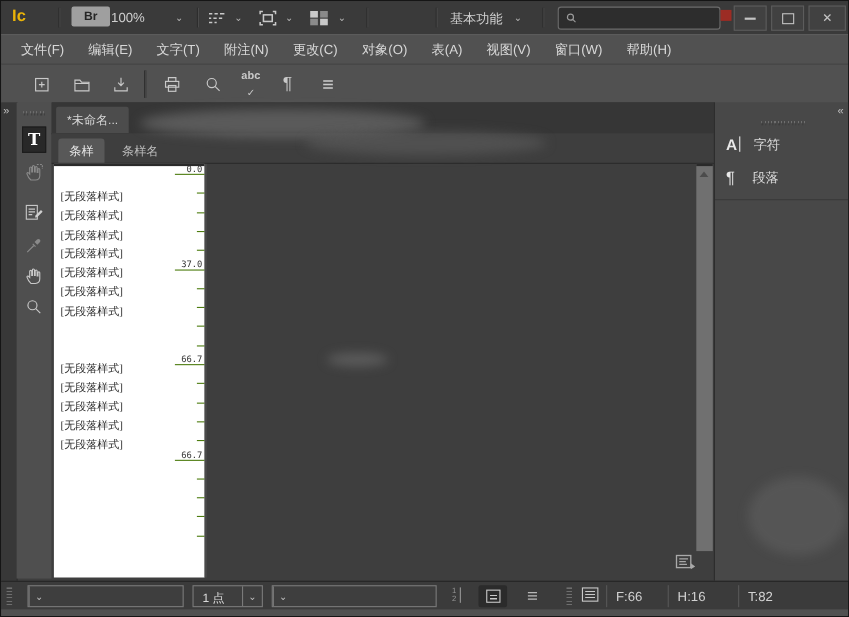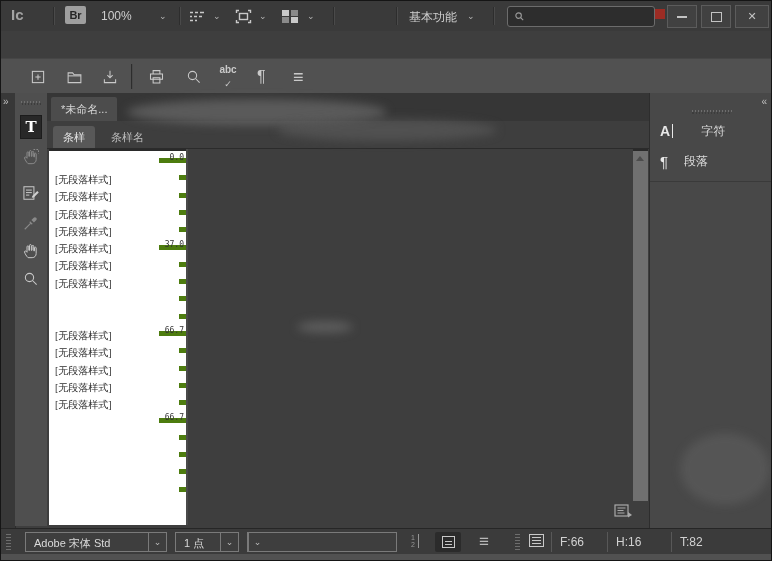--- a/index.html
+++ b/index.html
@@ -45,49 +45,49 @@
   .coldivider{position:absolute;left:139px;top:56px;width:2px;height:376px;background:#4a4a4a;}
   .mainwhite{position:absolute;left:141px;top:56px;width:444px;height:352px;background:#ffffff;border-top:2px solid #2a2a2a;box-sizing:border-box;}
   .storyheader{position:absolute;left:1px;top:1px;right:1px;height:15px;background:#8d8d8d;}
   .tribox{position:absolute;left:3px;top:2px;width:11px;height:11px;background:#101010;color:#fff;font-size:7px;line-height:11px;text-align:center;}
   .storytitle{position:absolute;left:20px;top:1px;font-size:11px;font-weight:bold;color:#ffffff;}
   .scrolltrack{position:absolute;left:586px;top:56px;width:15px;height:352px;background:#707070;border-top:2px solid #2a2a2a;box-sizing:border-box;}
   .scrollarrow{position:absolute;left:3px;top:5px;width:0;height:0;border-left:4px solid transparent;border-right:4px solid transparent;border-bottom:5px solid #4c4c4c;}
   .style-row{height:17.3px;line-height:17.3px;padding-left:6px;font-size:10px;color:#2c2c2c;
              font-family:"Liberation Serif","DejaVu Serif",serif;white-space:nowrap;}
   .ruler{position:absolute;right:0;top:0;width:34px;height:100%;}
-  .tick{position:absolute;right:0;width:7px;height:0;border-top:5px solid #4d7c0f;}
+  .tick{position:absolute;right:0;width:7px;height:0;border-top:1px solid #4d7c0f;}
   .tick.num{width:27px;}
   .tick-label{position:absolute;right:2px;bottom:1px;font-size:8px;color:#333;font-family:"DejaVu Sans Mono",monospace;}
   
   .rightdock{position:absolute;left:648px;top:92px;width:124px;height:435px;background:#484848;border-left:1px solid #2d2d2d;box-sizing:border-box;}
   .dockrow{position:absolute;left:10px;height:24px;display:flex;align-items:center;color:#dedede;}
-  .dockrow .lbl{font-size:12px;color:#dcdcdc;margin-left:28px;}
+  .dockrow .lbl{font-size:12px;color:#dcdcdc;margin-left:12px;}
   
   .statusbar{position:absolute;left:0;top:527px;width:100%;height:26px;background:#3b3b3b;border-top:1px solid #262626;box-sizing:border-box;}
   .sel{position:absolute;top:3px;height:20px;background:#3e3e3e;border:1px solid #7a7a7a;
        display:flex;align-items:stretch;box-sizing:border-box;}
   .sel .txt{padding:3px 8px 0 8px;font-size:11px;color:#dadada;flex:1;white-space:nowrap;}
   .sel .cv{width:17px;border-left:1px solid #7a7a7a;text-align:center;font-size:9px;color:#bdbdbd;padding-top:4px;}
   .grip-v{position:absolute;width:5px;background-image:repeating-linear-gradient(0deg,#6e6e6e 0 1px,transparent 1px 3px);}
   .count{position:absolute;top:3px;height:20px;border-left:1px solid #585858;color:#d2d2d2;
          font-size:12px;padding:3px 0 0 8px;box-sizing:border-box;}
   .bottomstrip{position:absolute;left:0;top:553px;width:100%;height:8px;background:#515151;}
   .smudge{position:absolute;border-radius:50%;filter:blur(5px);pointer-events:none;}
   .listicon{box-sizing:border-box;border:1px solid #c9c9c9;background-image:repeating-linear-gradient(0deg,transparent 0 2px,#c9c9c9 2px 3px);background-clip:content-box;padding:2px;}
 </style>
 </head>
 <body>
 
 <div class="app">
 
   <div class="titlebar">
-    <span class="abs" style="left:10px;top:5px;font-size:15px;font-weight:bold;color:#a3a3a3;">Ic</span>
+    <span class="abs" style="left:10px;top:5px;font-size:15px;font-weight:bold;color:#eab308;">Ic</span>
     <div class="sep" style="left:52px;"></div>
-    <span class="abs" style="left:64px;top:5px;width:21px;height:18px;background:#9f9f9f;border-radius:2px;color:#262626;font-size:11px;font-weight:bold;text-align:center;line-height:18px;">Br</span>
+    <span class="abs" style="left:64px;top:5px;width:35px;height:18px;background:#9f9f9f;border-radius:2px;color:#262626;font-size:11px;font-weight:bold;text-align:center;line-height:18px;">Br</span>
     <span class="abs" style="left:100px;top:8px;font-size:12px;color:#cfcfcf;">100%</span>
     <span class="chev" style="left:158px;">⌄</span>
     <div class="sep" style="left:178px;"></div>
 
     <span class="tbi abs" style="left:188px;top:8px;width:18px;height:14px;">
       <svg width="16" height="13" viewBox="0 0 16 13" class="icon-svg">
           <path d="M1 2.5h3M6 2.5h3M11 2.5h4M1 6.5h2M5 6.5h3M10 6.5h3M1 10.5h3M6 10.5h2"></path>
         </svg>
     </span>
     <span class="chev" style="left:212px;">⌄</span>
@@ -133,20 +133,32 @@
       <span style="display:block;width:10px;height:2px;background:#c3c3c3;"></span>
     </div>
     <div class="winbtn" style="left:700px;width:28px;">
       <span style="display:block;width:9px;height:8px;border:1px solid #c3c3c3;"></span>
     </div>
     <div class="winbtn" style="left:734px;width:32px;font-size:11px;">
       <span>✕</span>
     </div>
   </div>
 
+  <div class="menubar">
+      <span class="menu-item">文件(F)</span>
+      <span class="menu-item">编辑(E)</span>
+      <span class="menu-item">文字(T)</span>
+      <span class="menu-item">附注(N)</span>
+      <span class="menu-item">更改(C)</span>
+      <span class="menu-item">对象(O)</span>
+      <span class="menu-item">表(A)</span>
+      <span class="menu-item">视图(V)</span>
+      <span class="menu-item">窗口(W)</span>
+      <span class="menu-item">帮助(H)</span>
+    </div>
 
   <div class="toolbar">
     <span class="tbi" style="left:28px;">
       <svg width="18" height="18" viewBox="0 0 24 24" class="icon-svg">
           <rect x="4.5" y="4.5" width="15" height="15"></rect>
           <path d="M12 8.5v7M8.5 12h7"></path>
         </svg>
     </span>
     <span class="tbi" style="left:64px;">
       <svg width="19" height="18" viewBox="0 0 24 24" class="icon-svg">
@@ -313,21 +325,20 @@
       <span class="lbl" style="margin-left:9px;">段落</span>
     </div>
     <div class="abs" style="left:0;top:88px;width:100%;height:1px;background:#3a3a3a;"></div>
     <div class="smudge" style="left:30px;top:340px;width:90px;height:72px;background:rgba(170,170,170,0.14);"></div>
   </div>
 
   <div class="statusbar">
     <div class="grip-v" style="left:5px;top:5px;height:16px;"></div>
 
     <div class="sel" style="left:24px;width:142px;">
-      <span class="txt">Adobe 宋体 Std</span>
       <span class="cv">⌄</span>
     </div>
     <div class="sel" style="left:174px;width:64px;">
       <span class="txt">1 点</span>
       <span class="cv">⌄</span>
     </div>
     <div class="sel" style="left:246px;width:150px;">
       <span class="cv">⌄</span>
     </div>
 

